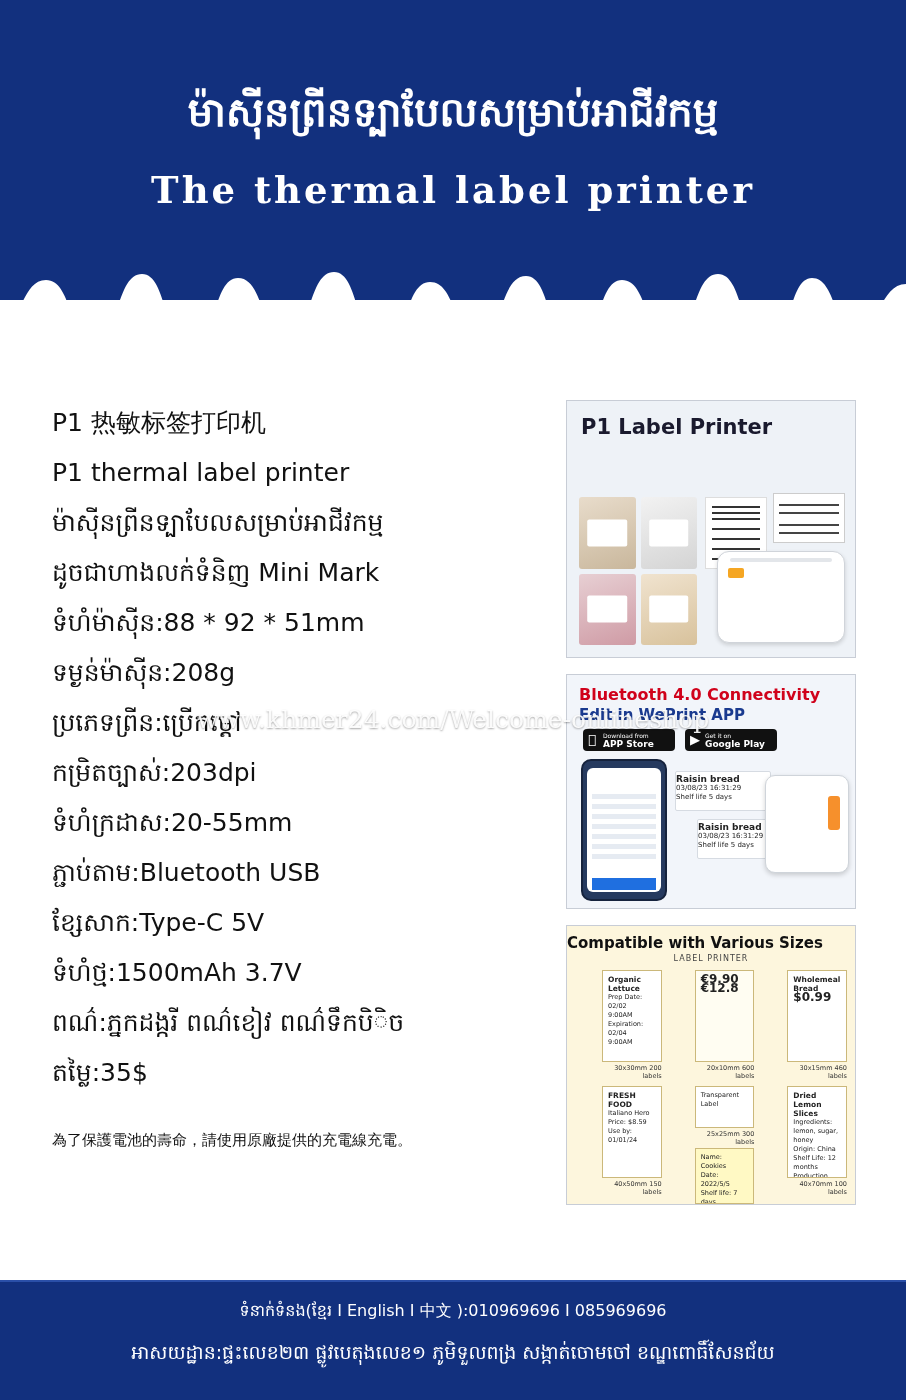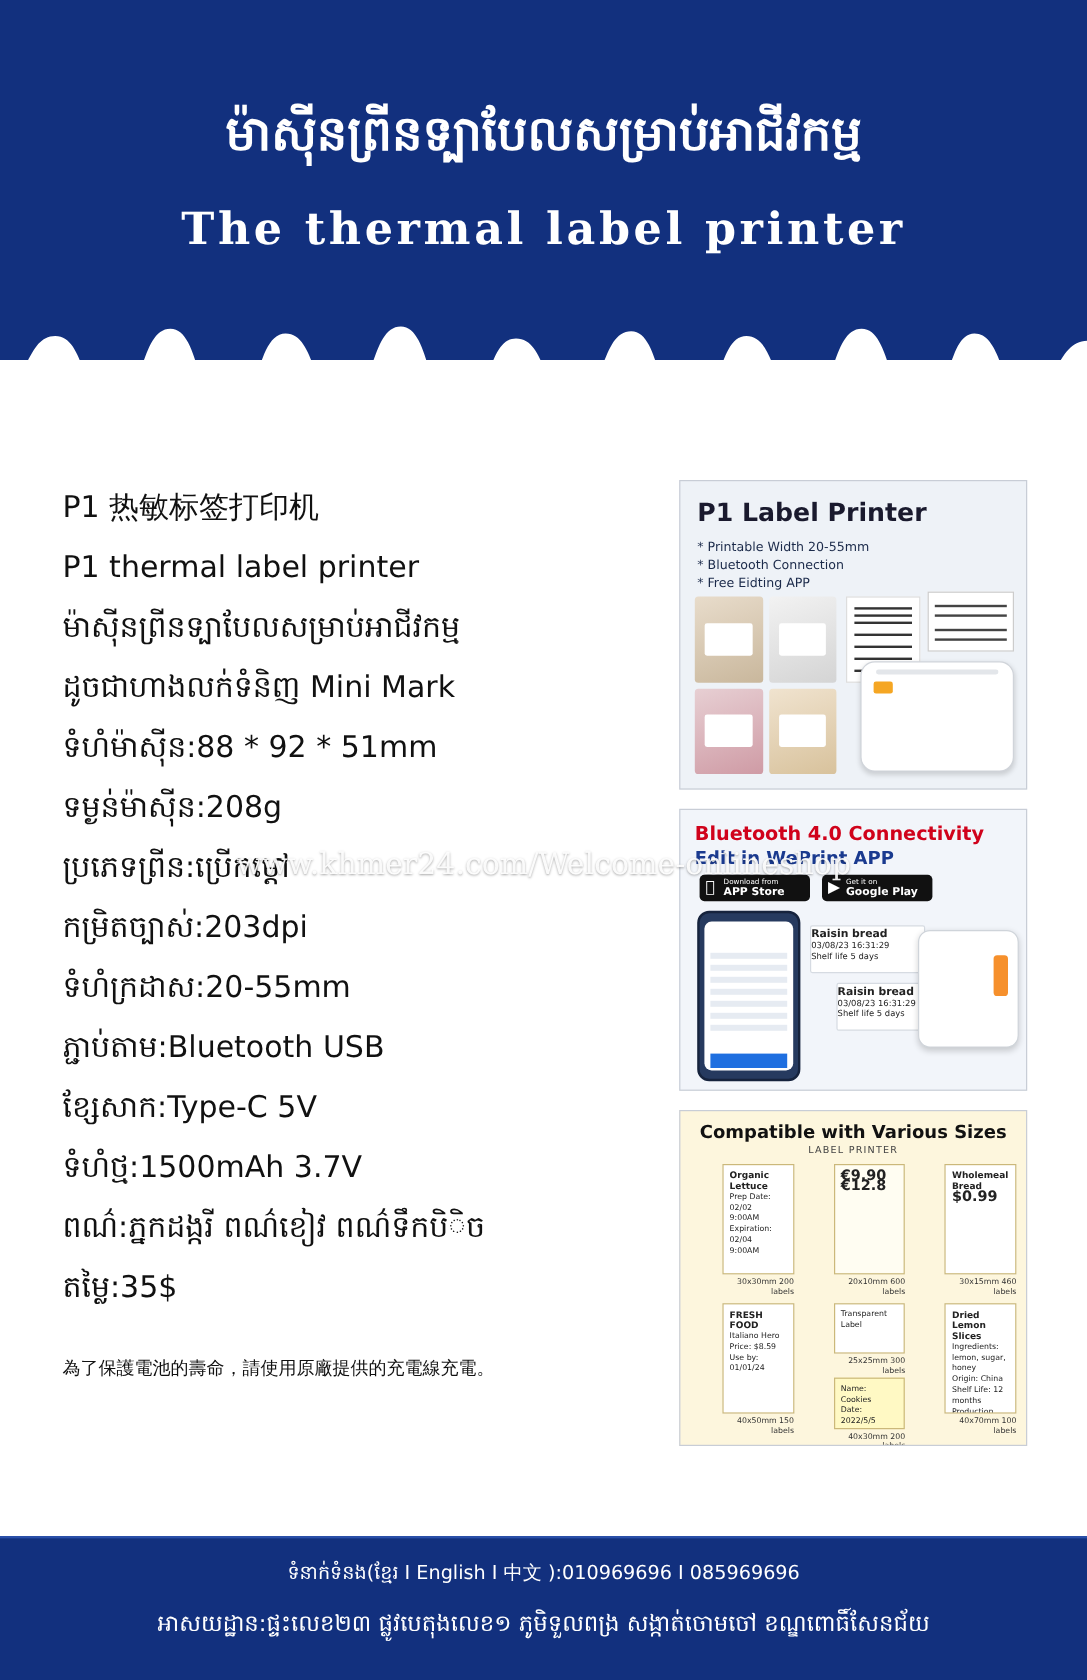--- a/index.html
+++ b/index.html
@@ -195,21 +195,21 @@
     box-shadow: 0 2px 5px rgba(0,0,0,.18);
   }
   .c2-printer:after {
     content:""; position:absolute; right: 8px; top: 20px;
     width: 12px; height: 34px; background:#f6902c; border-radius: 3px;
   }
 
   
   .card3 { height: 280px; margin-top: 16px; background: #fdf6dd; }
   .c3-title {
-    position: absolute; left: 0; right: 0; top: 8px; text-align: center;
+    position: absolute; left: 0; right: 0; top: 8px; text-align: left;
     font-size: 15px; font-weight: bold; color: #111;
   }
   .c3-sub {
     position: absolute; left: 0; right: 0; top: 28px; text-align: center;
     font-size: 8px; color: #444; letter-spacing: 1px;
   }
   .c3-grid {
     position: absolute; left: 8px; top: 44px; right: 8px; bottom: 6px;
     display: grid; grid-template-columns: 1fr 1fr 1fr;
     grid-template-rows: auto auto; gap: 6px;
@@ -300,25 +300,20 @@
     </div>
 
     <div class="spec-note">
       <div>為了保護電池的壽命，請使用原廠提供的充電線充電。</div>
     </div>
 
     <div class="img-col">
 
       <div class="card card1">
         <div class="c1-title">P1 Label Printer</div>
-        <div class="c1-bullets">
-          <div>* Printable Width 20-55mm</div>
-          <div>* Bluetooth Connection</div>
-          <div>* Free Eidting APP</div>
-        </div>
         <div class="c1-photos">
           <div class="ph ph1">
               <span class="ph-label"></span>
             </div>
           <div class="ph ph2">
               <span class="ph-label"></span>
             </div>
           <div class="ph ph3">
               <span class="ph-label"></span>
             </div>
@@ -429,21 +424,21 @@
             </div>
             <div class="c3-cap">40x50mm 150 labels</div>
           </div>
 
           <div class="c3-cell">
             <div class="c3-box" style="height:42px">
               <div>Transparent</div>
               <div>Label</div>
             </div>
             <div class="c3-cap">25x25mm 300 labels</div>
-            <div class="c3-box yellow" style="height:43px;margin-top:2px">
+            <div class="c3-box yellow" style="height:56px;margin-top:2px">
               <div>Name: Cookies</div>
               <div>Date: 2022/5/5</div>
               <div>Shelf life: 7 days</div>
             </div>
             <div class="c3-cap">40x30mm 200 labels</div>
           </div>
 
           <div class="c3-cell">
             <div class="c3-box">
               <div class="c3-bold">Dried Lemon Slices</div>

